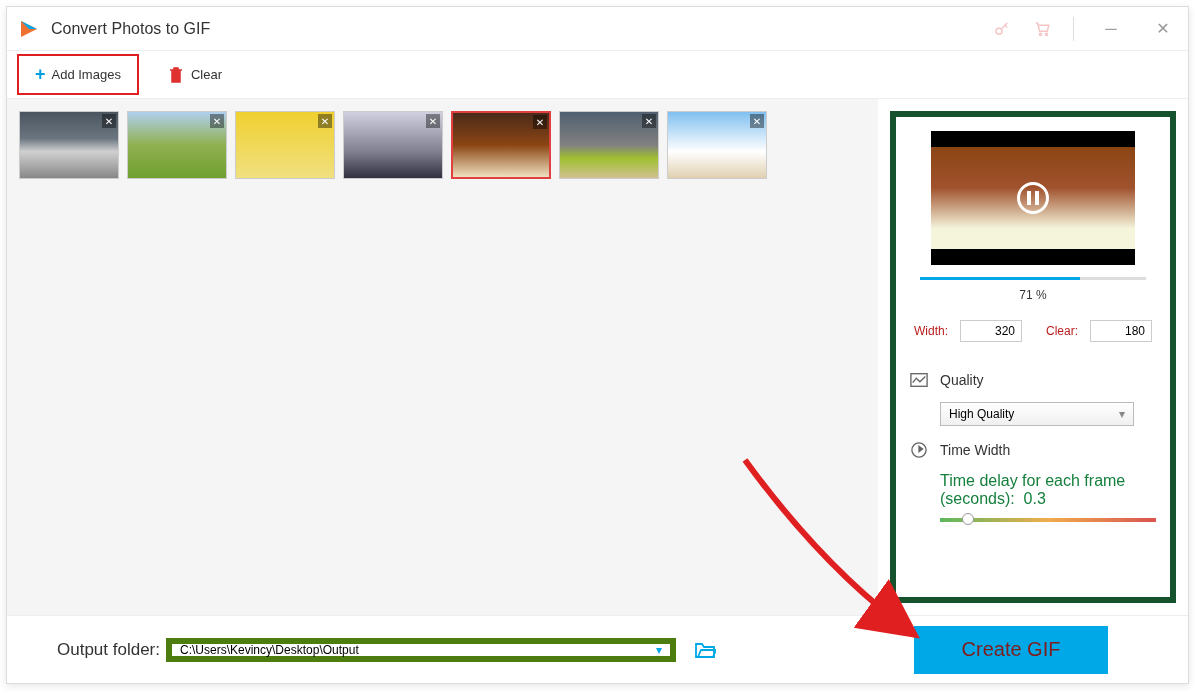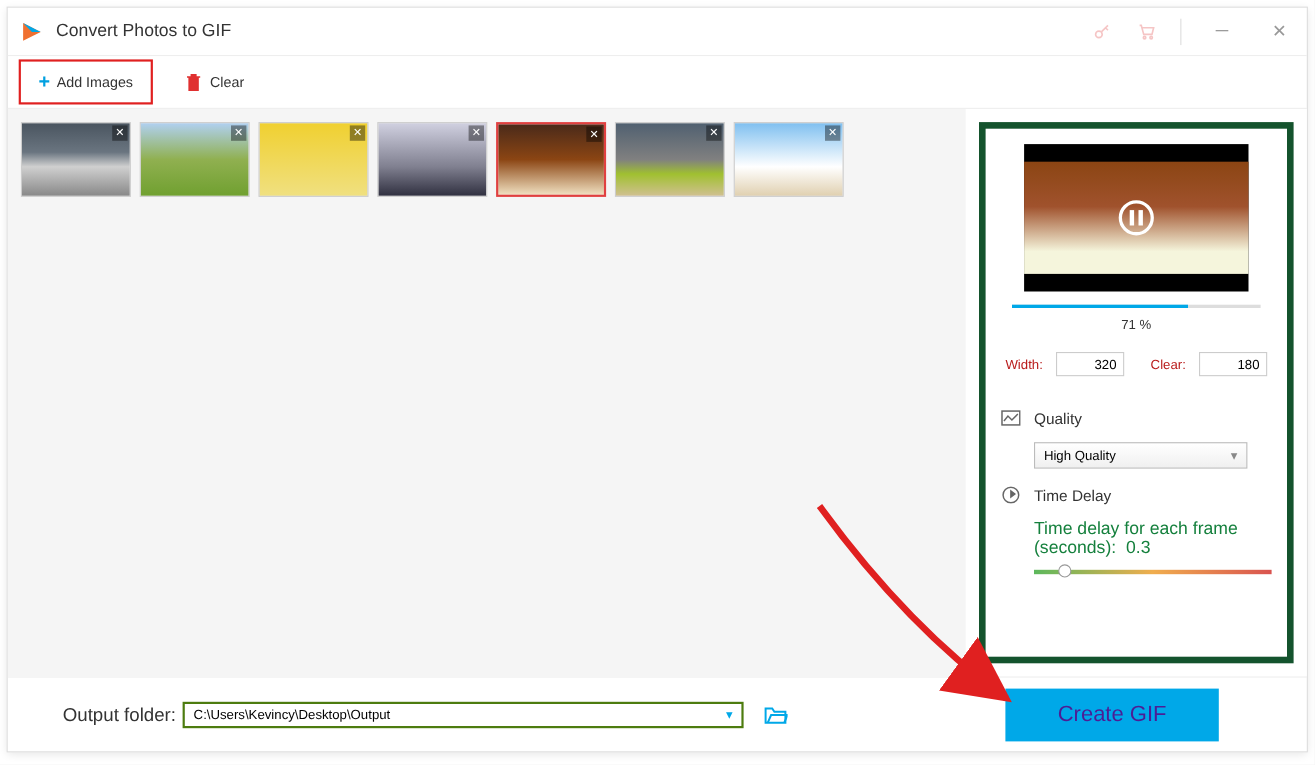--- a/index.html
+++ b/index.html
@@ -42,23 +42,23 @@
 .section-header { display: flex; align-items: center; gap: 12px; margin-bottom: 14px; }
 .section-icon { width: 18px; height: 16px; }
 .section-title { font-size: 14px; color: #333; }
 .quality-select { width: 194px; height: 24px; border: 1px solid #bbb; padding: 0 8px; font-size: 12px; margin-left: 30px; display: flex; align-items: center; justify-content: space-between; cursor: pointer; background: linear-gradient(#fff, #f0f0f0); }
 .delay-text { font-size: 16px; color: #15803d; margin-left: 30px; margin-bottom: 10px; }
 .slider { margin-left: 30px; height: 4px; background: linear-gradient(to right, #5cb85c 0%, #f0ad4e 50%, #d9534f 100%); position: relative; }
 .slider-thumb { position: absolute; top: -5px; left: 10%; width: 12px; height: 12px; background: #fff; border: 1px solid #999; border-radius: 50%; cursor: pointer; }
 
 .bottom-bar { height: 68px; display: flex; align-items: center; padding: 0 50px; border-top: 1px solid #eee; position: relative; }
 .output-label { font-size: 17px; color: #333; margin-right: 6px; }
-.output-path { width: 510px; height: 24px; border: 2px solid #4d7c0f; padding: 0 8px; font-size: 12px; display: flex; align-items: center; justify-content: space-between; }
+.output-path { width: 510px; height: 24px; border: 6px solid #4d7c0f; padding: 0 8px; font-size: 12px; display: flex; align-items: center; justify-content: space-between; }
 .folder-icon { margin-left: 18px; color: #00a8e8; cursor: pointer; }
-.create-btn { position: absolute; right: 80px; width: 194px; height: 48px; background: #00a8e8; color: #4c1d95; font-size: 20px; display: flex; align-items: center; justify-content: center; cursor: pointer; border: none; }
+.create-btn { position: absolute; right: 80px; width: 194px; height: 48px; background: #00a8e8; color: #7f1d1d; font-size: 20px; display: flex; align-items: center; justify-content: center; cursor: pointer; border: none; }
 .arrow-svg { position: absolute; top: 450px; left: 735px; width: 210px; height: 210px; }
 
 
 .t1 { background: linear-gradient(#4a5560 0%, #6a7580 40%, #d0d0d0 60%, #888 100%); }
 .t2 { background: linear-gradient(#b0d0f0 0%, #90b050 50%, #70a030 100%); }
 .t3 { background: linear-gradient(#f0d030 0%, #f0e080 100%); }
 .t4 { background: linear-gradient(#d0d0e0 0%, #808090 60%, #303040 100%); }
 .t5 { background: linear-gradient(#4a2a1a 0%, #8b4513 50%, #f0e0c0 100%); }
 .t6 { background: linear-gradient(#506070 0%, #808080 50%, #a0c030 70%, #d0c090 100%); }
 .t7 { background: linear-gradient(#80c0f0 0%, #ffffff 60%, #e0d0b0 100%); }
@@ -165,21 +165,21 @@
             <span style="color:#888">▾</span>
           </div>
         </div>
 
         <div class="section">
           <div class="section-header">
             <svg class="section-icon" viewBox="0 0 18 18" stroke="#666" fill="none" stroke-width="1.5">
               <circle cx="9" cy="9" r="8"></circle>
                 <path d="M9 5 L9 11 L13 8 Z" fill="#666"></path>
             </svg>
-            <span class="section-title">Time Delay</span>
+            <span class="section-title">Time Width</span>
           </div>
           <div class="delay-text">
             <span>Time delay for each frame (seconds):</span>
             &nbsp;<span>0.3</span>
           </div>
           <div class="slider">
             <div class="slider-thumb"></div>
           </div>
         </div>
       </div>

